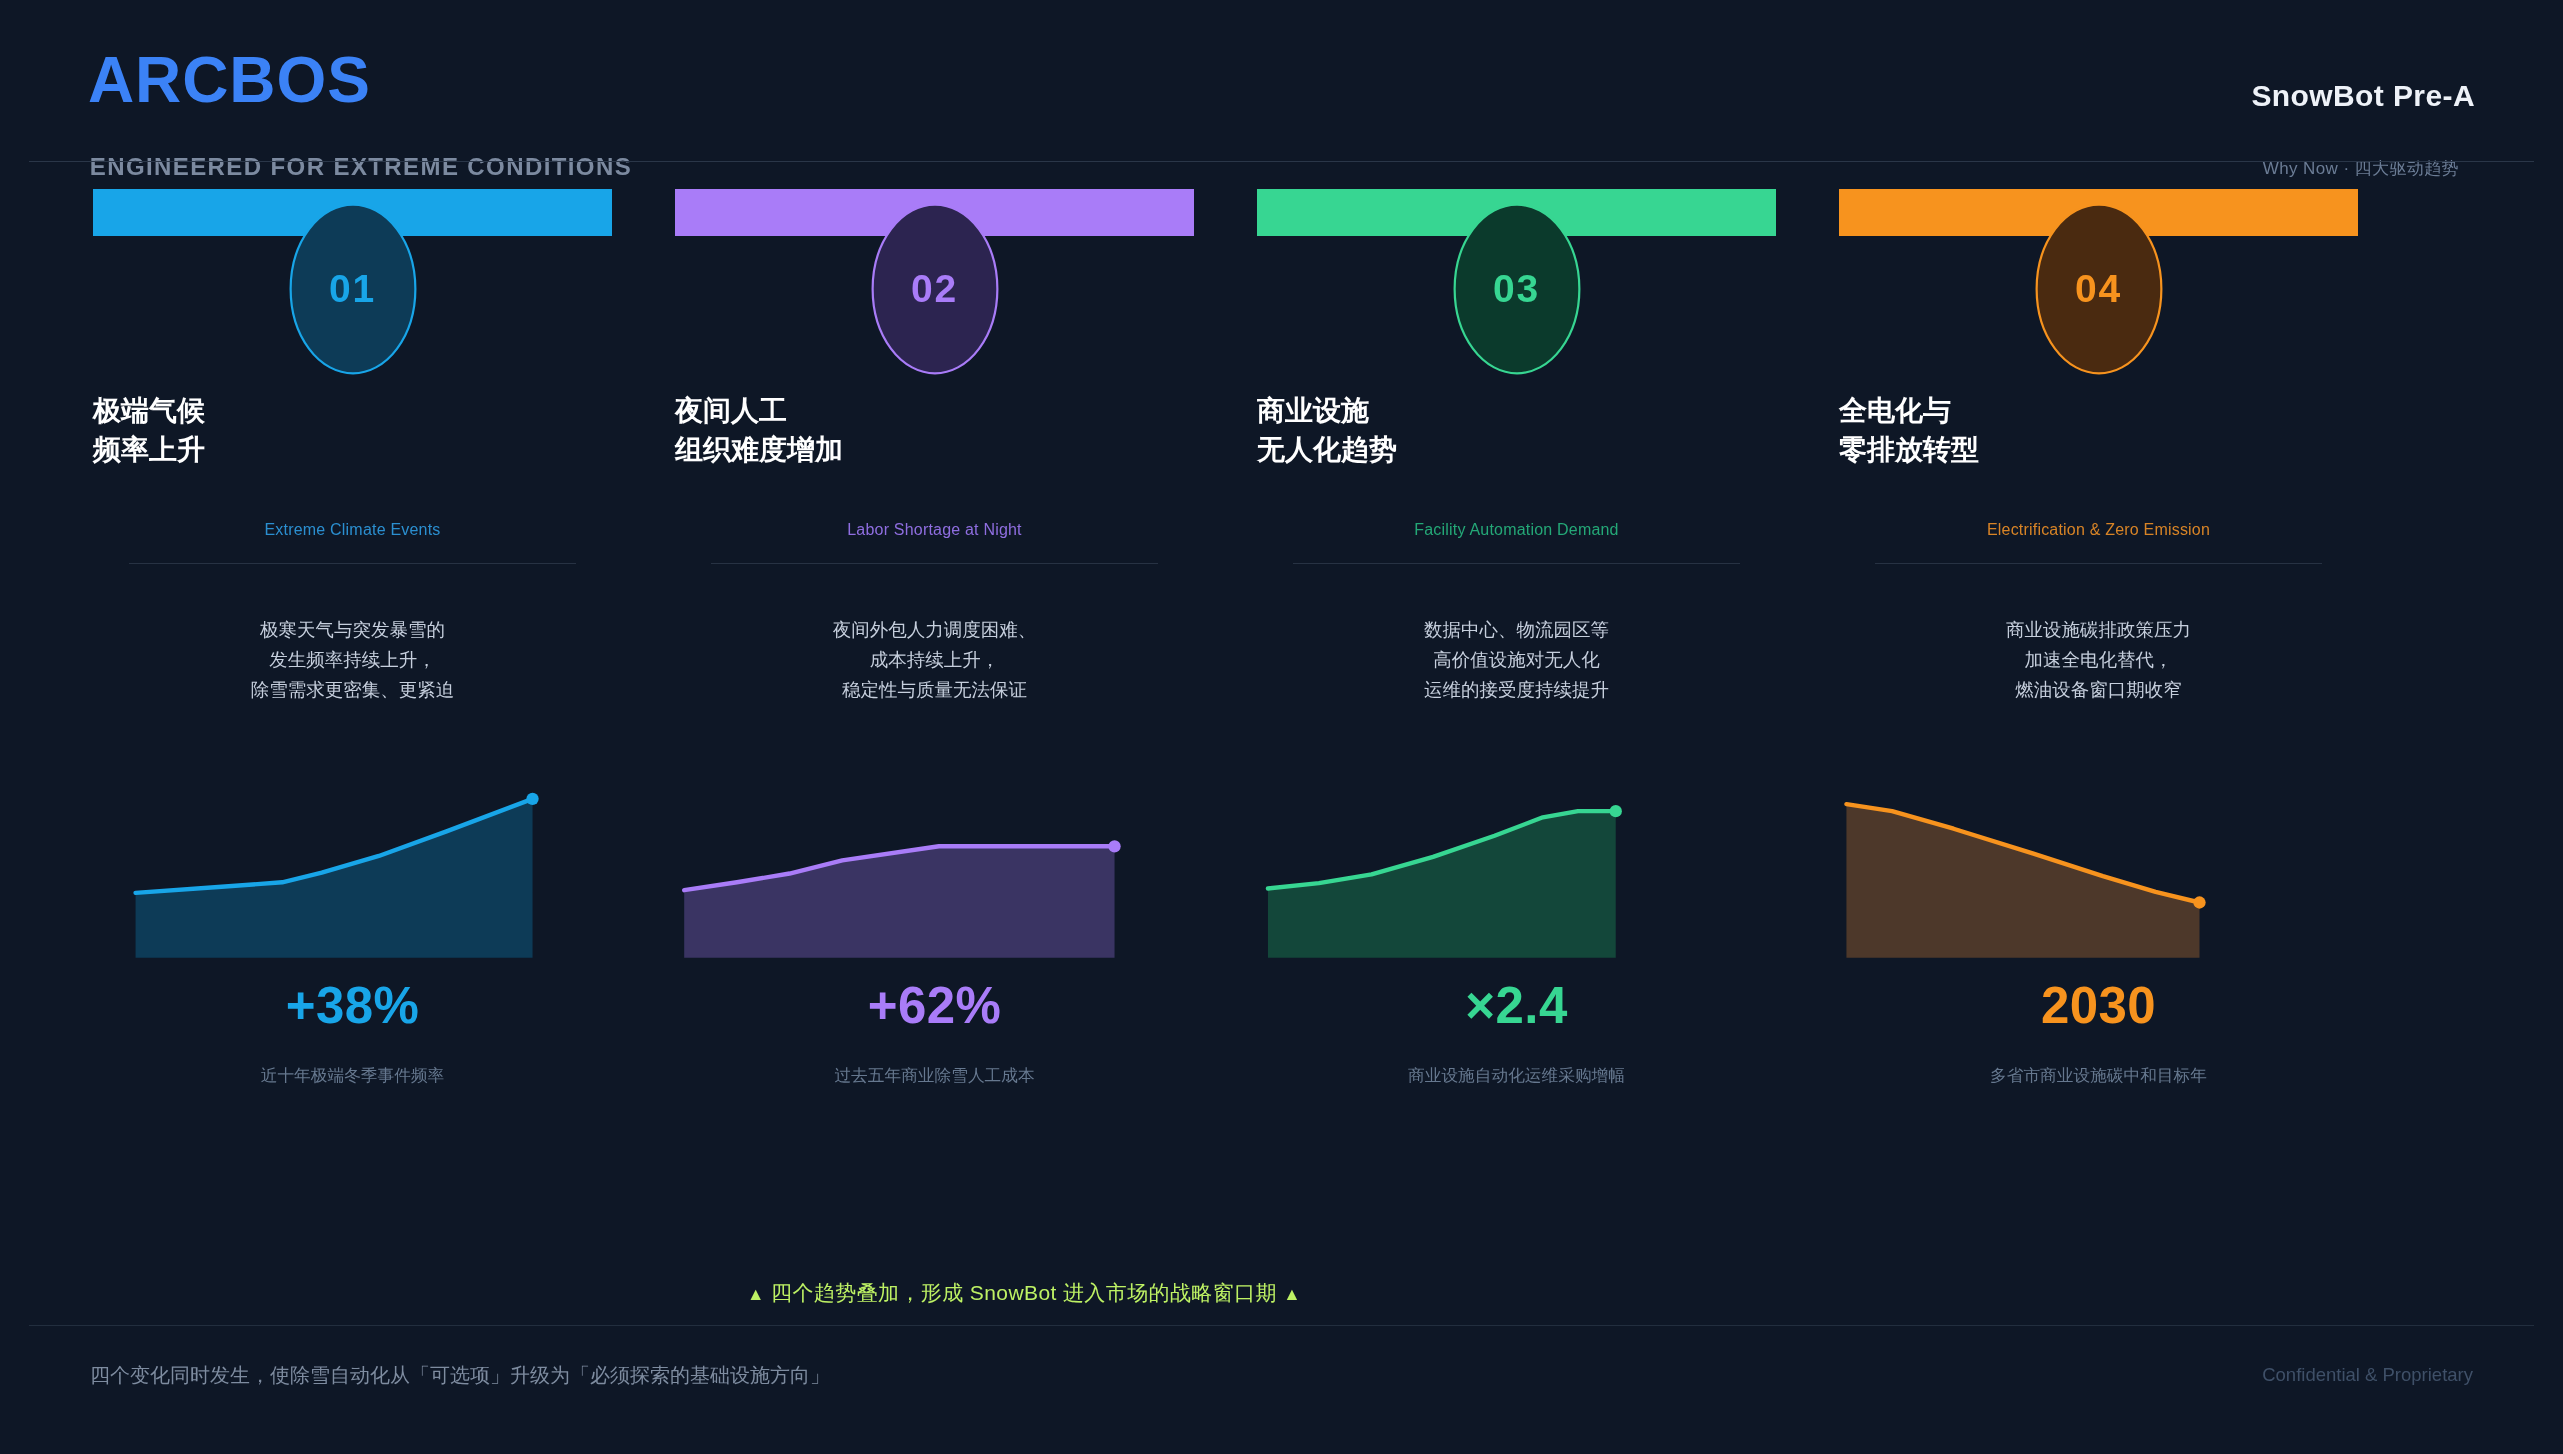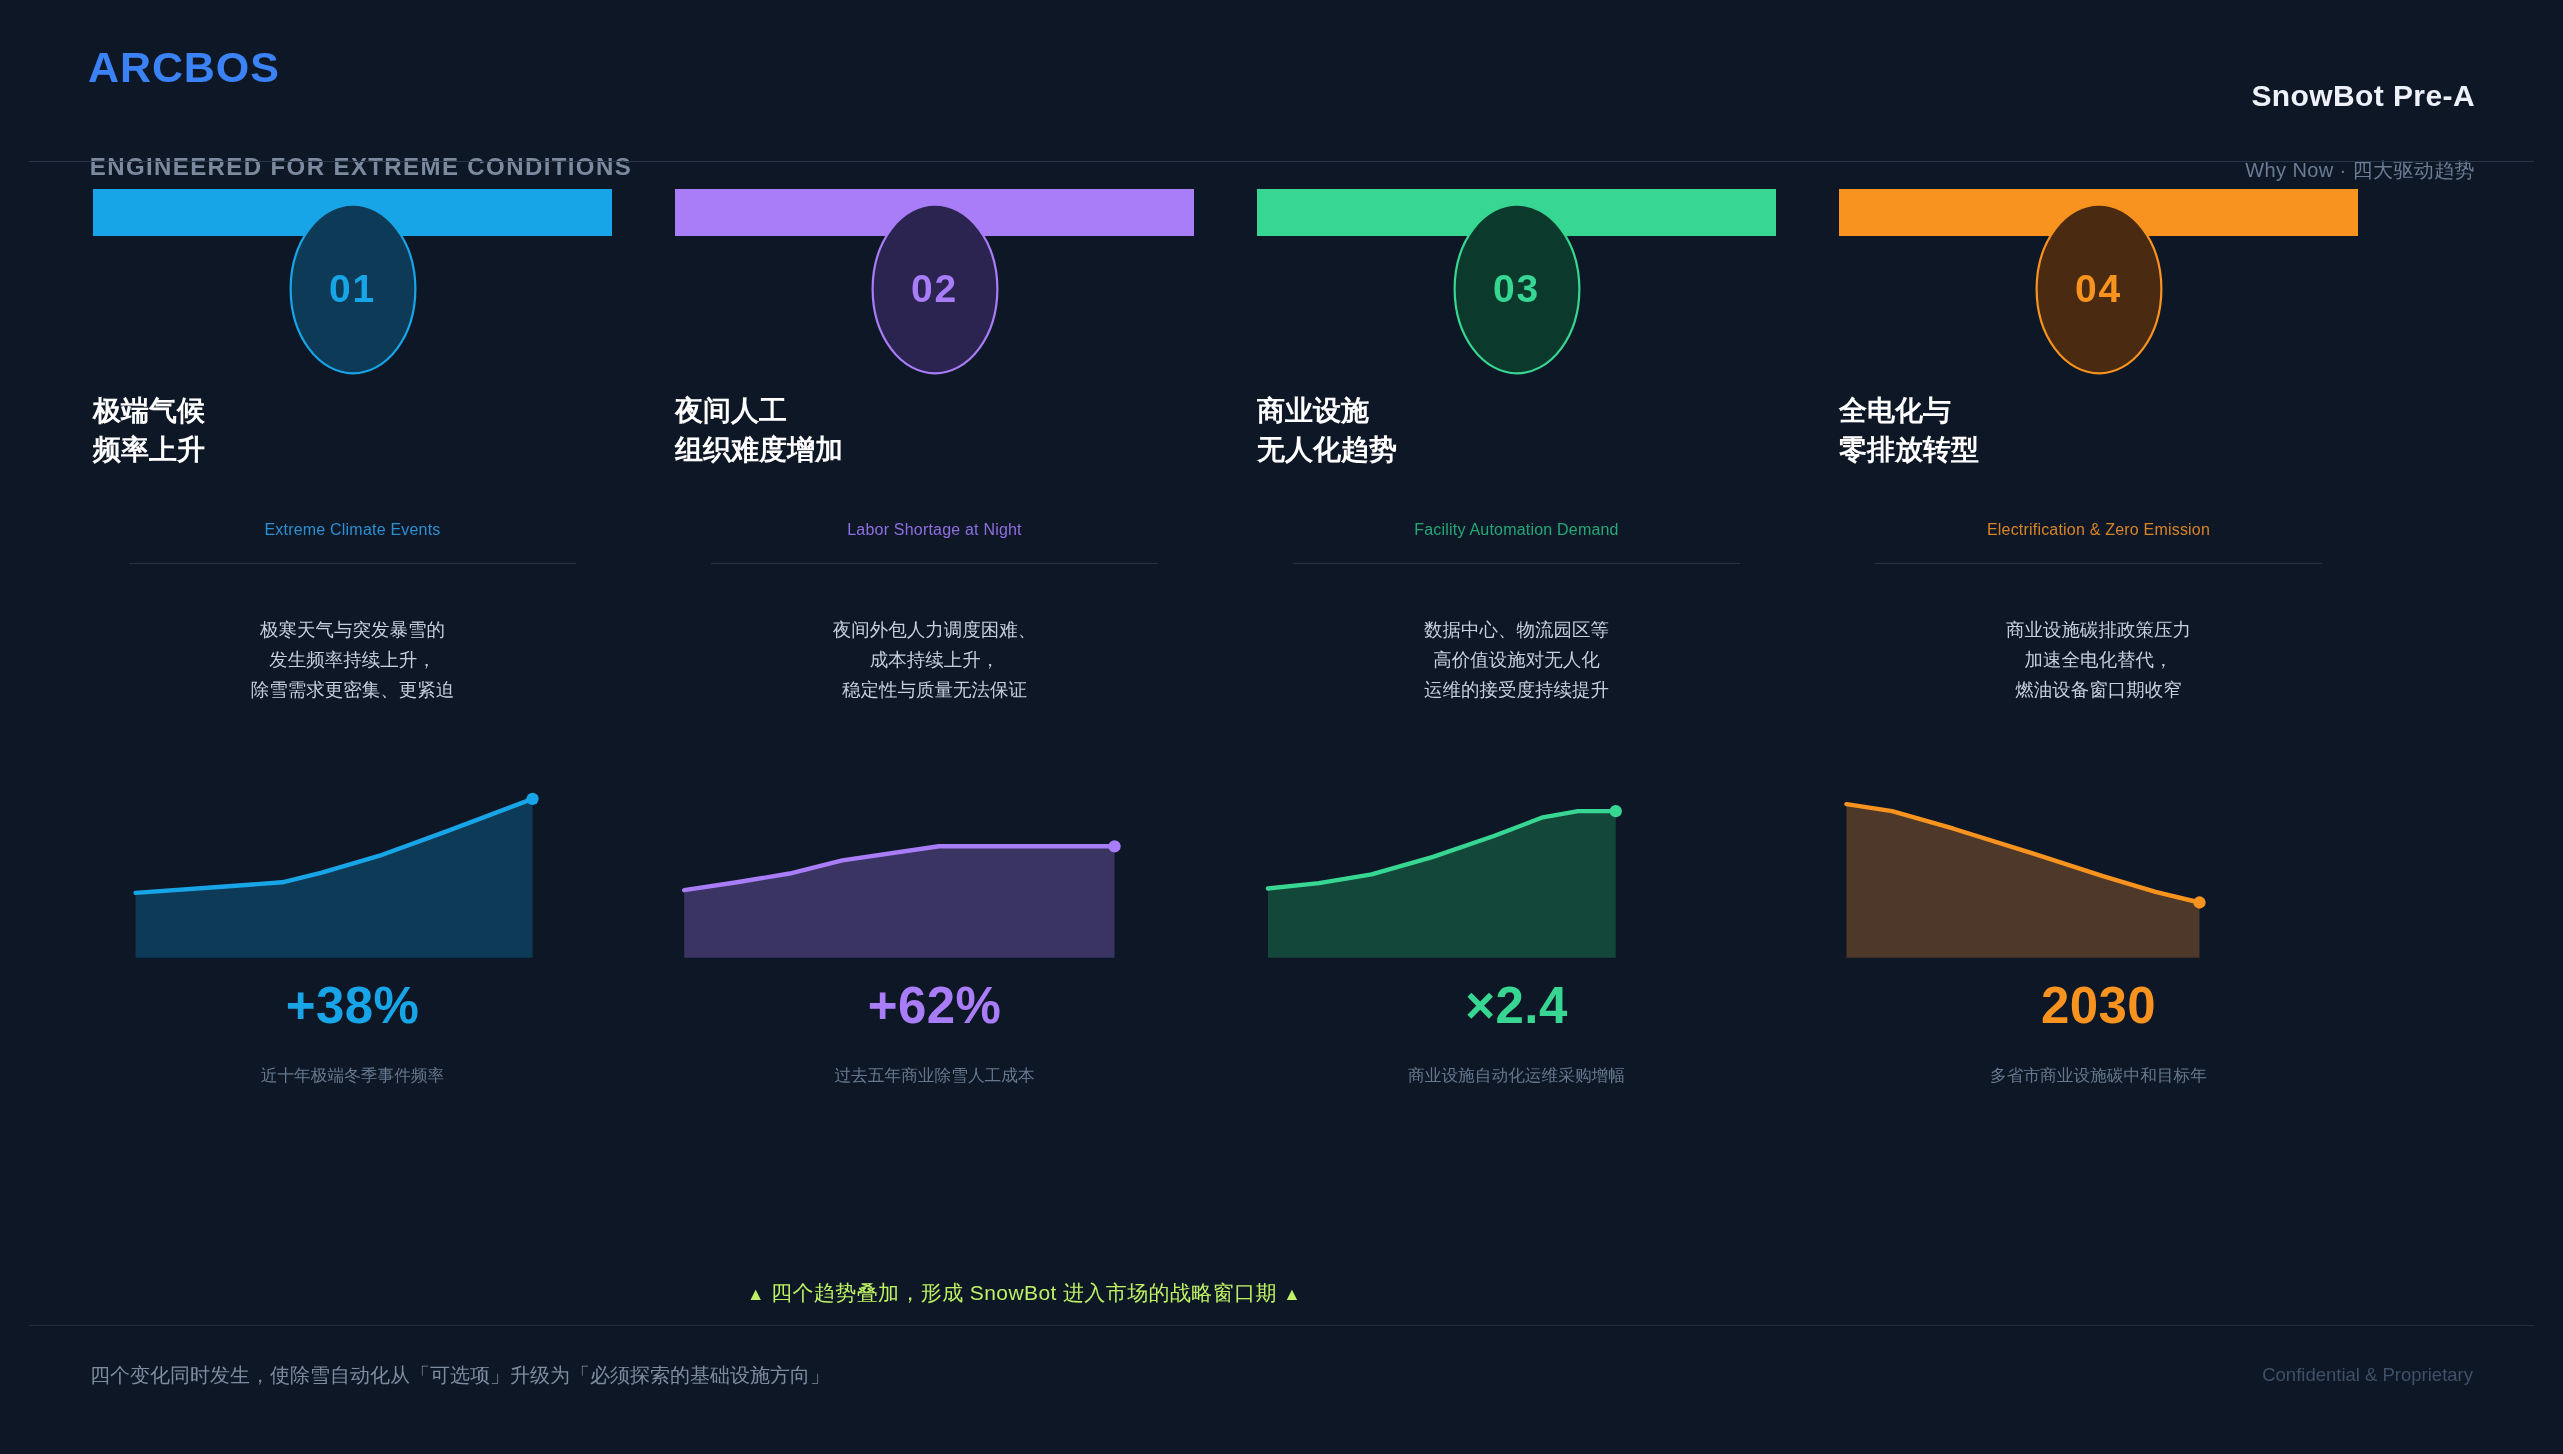--- a/index.html
+++ b/index.html
@@ -16,39 +16,39 @@
   }
 
   
   .header {
     position:absolute;
     left:88px; top:32px;
     width:2387px; height:123px;
   }
   .brand {
     position:absolute; left:0; top:10.5px;
-    font-size:43px; font-weight:bold;
+    font-size:64px; font-weight:bold;
     letter-spacing:0.9px;
     color:#3b82f6;
     font-family:"Liberation Sans", sans-serif;
   }
   .brand-sub {
     position:absolute; left:1.8px; top:121px;
     font-size:24px; font-weight:bold;
     letter-spacing:1.4px;
     color:#7c8aa0;
   }
   .deck-title {
     position:absolute; right:0; top:47px;
     font-size:30px; font-weight:bold;
     color:#eef2f8; letter-spacing:0.4px;
   }
   .deck-sub {
-    position:absolute; right:0; top:125px;
-    font-size:20px; color:#6b7c95;
+    position:absolute; right:16px; top:125px;
+    font-size:17px; color:#6b7c95;
     letter-spacing:0.4px;
   }
   .header-rule {
     position:absolute;
     left:29px; top:161px;
     width:2505px; height:0.9px;
     background:#2a3648;
   }
 
   

